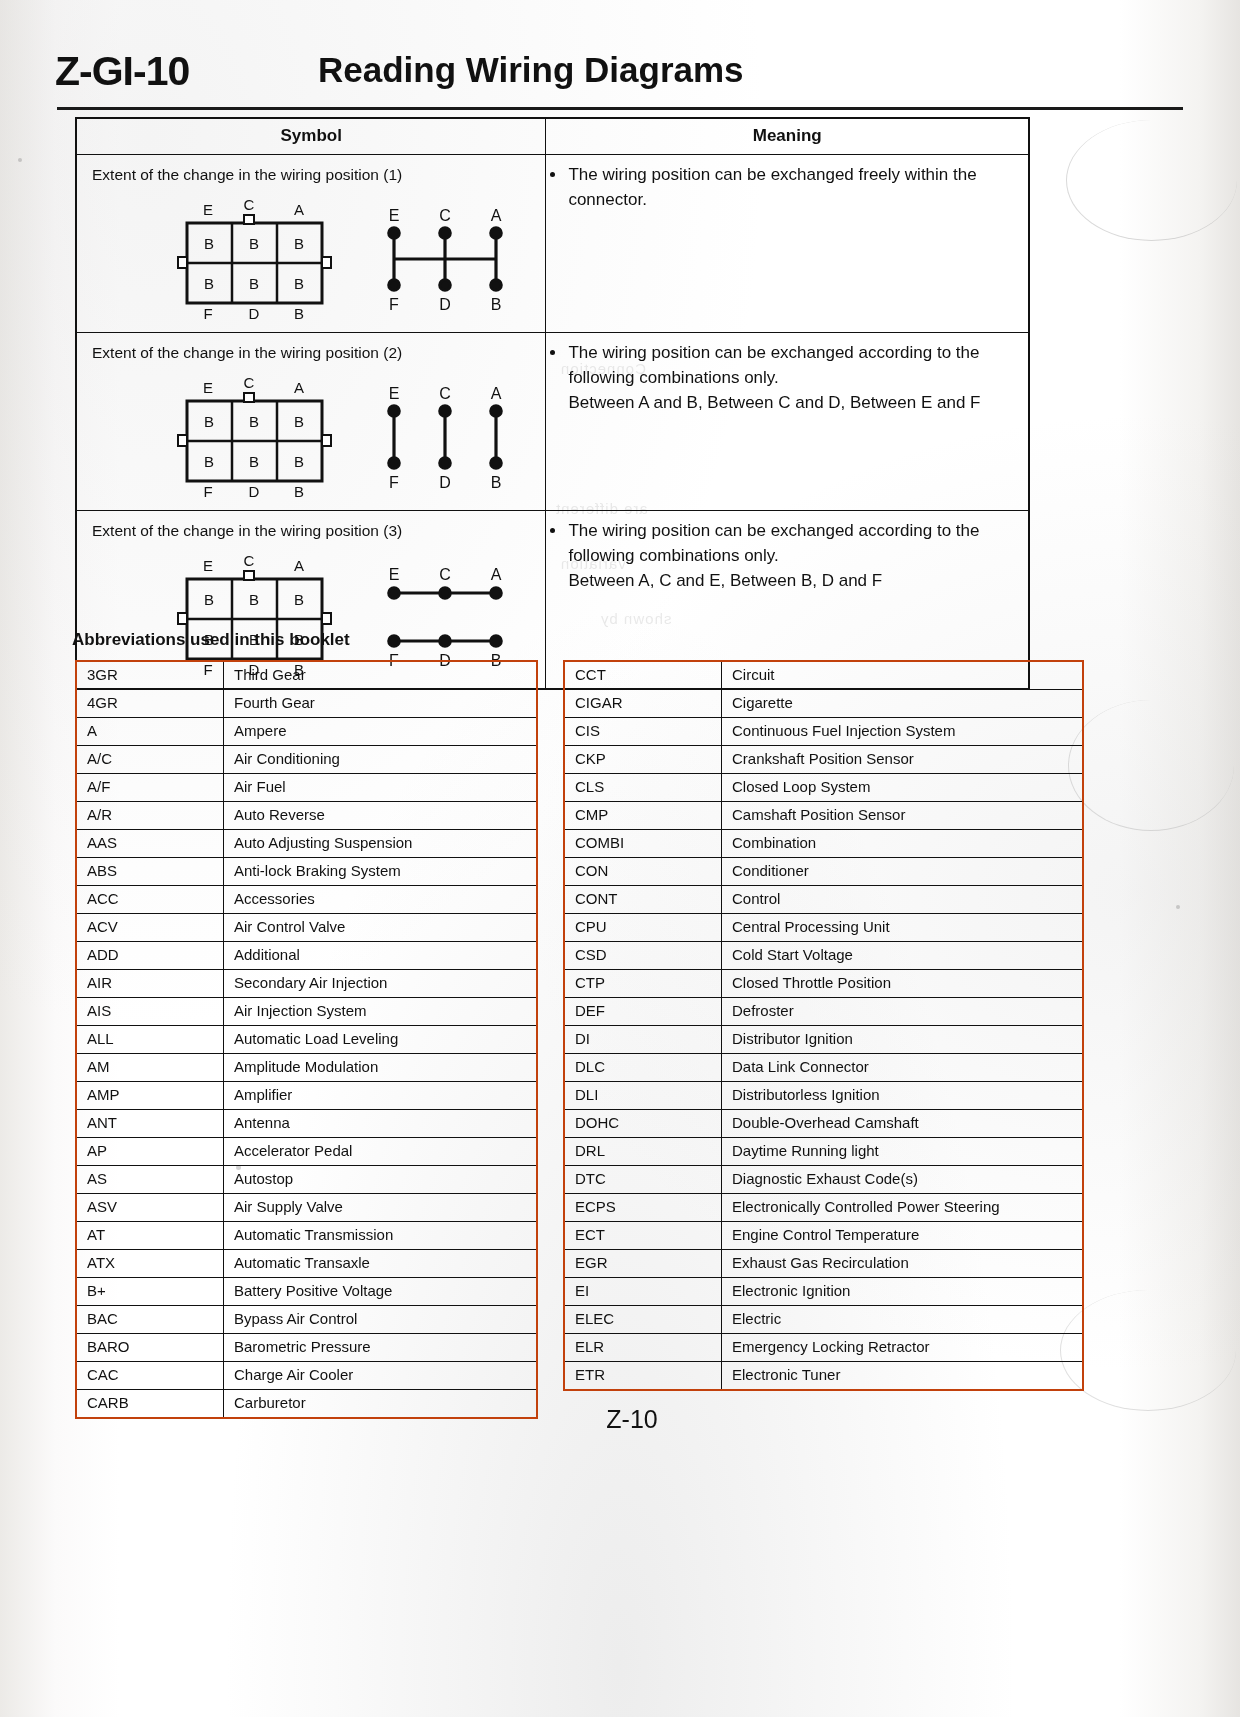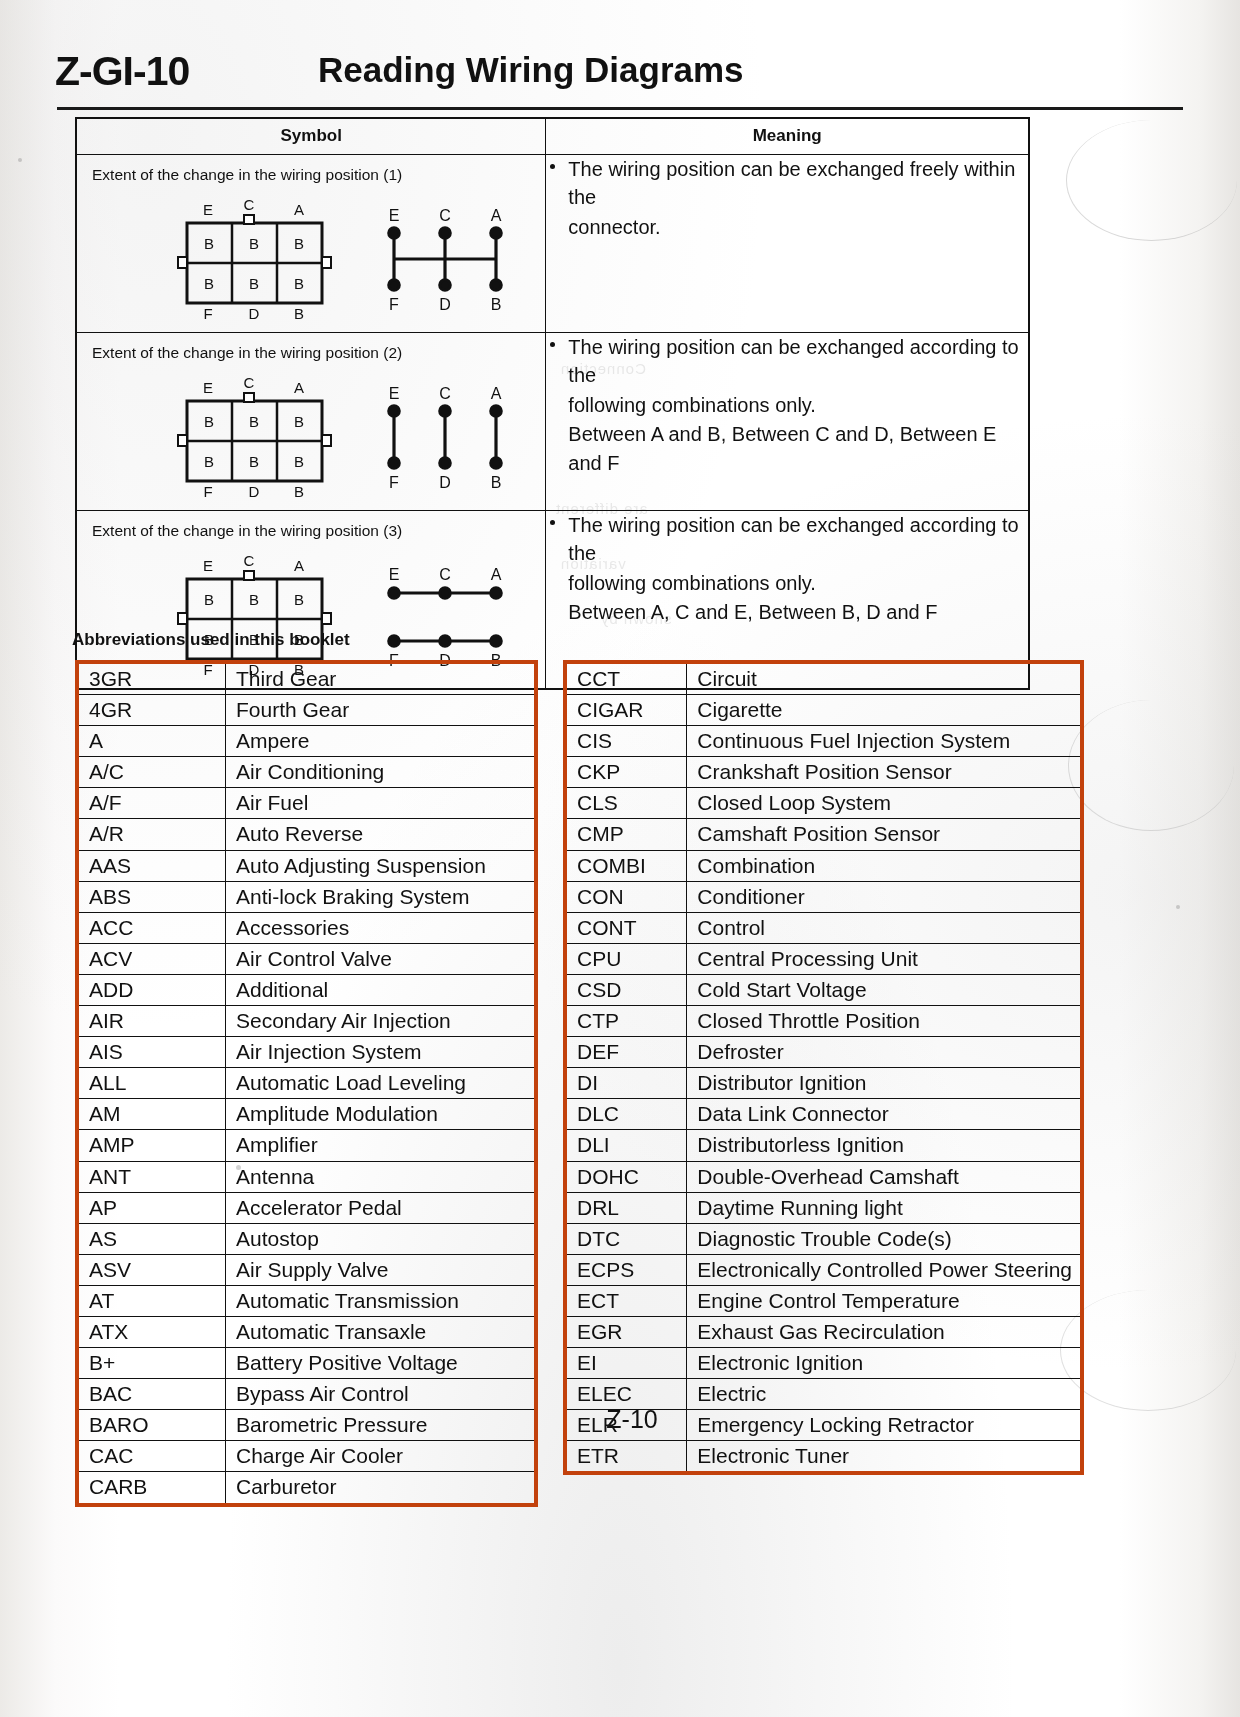--- a/index.html
+++ b/index.html
@@ -113,22 +113,23 @@
     left: 0; top: 38px;
     width: 100%;
     height: 130px;
   }
 
   .mean-cell { position: relative; padding: 12px 14px 10px 14px; }
   .mean-list { margin: 0; padding: 0; list-style: none; }
   .mean-list li {
     position: relative;
     padding-left: 22px;
-    font-size: 20px;
+    font-size: 17px;
     line-height: 1.42;
+    margin-top: 8px;
   }
   .mean-list li::before {
     content: "";
     position: absolute;
     left: 4px; top: 9px;
     width: 5px; height: 5px;
     border-radius: 50%;
     background: #111;
   }
   .mean-sub {
@@ -139,22 +140,22 @@
   
   #abbr-title {
     position: absolute;
     left: 72px; top: 630px;
     font-size: 17px;
     font-weight: bold;
   }
   .abbr-table {
     position: absolute;
     border-collapse: collapse;
-    border: 4px solid #c2410c;
-    font-size: 21px;
+    border: 2px solid #c2410c;
+    font-size: 15px;
   }
   .abbr-table td {
     border: 1.4px solid #111;
     padding: 3px 8px 4px 10px;
     height: 20px;
     line-height: 1.1;
     white-space: nowrap;
   }
   .abbr-table td.k { width: 128px; }
   #abbr-left  { left: 75px;  top: 660px; width: 463px; }
@@ -582,21 +583,21 @@
       <tr>
         <td class="k">DOHC</td>
         <td>Double-Overhead Camshaft</td>
       </tr>
       <tr>
         <td class="k">DRL</td>
         <td>Daytime Running light</td>
       </tr>
       <tr>
         <td class="k">DTC</td>
-        <td>Diagnostic Trouble Code(s)</td>
+        <td>Diagnostic Exhaust Code(s)</td>
       </tr>
       <tr>
         <td class="k">ECPS</td>
         <td>Electronically Controlled Power Steering</td>
       </tr>
       <tr>
         <td class="k">ECT</td>
         <td>Engine Control Temperature</td>
       </tr>
       <tr>

